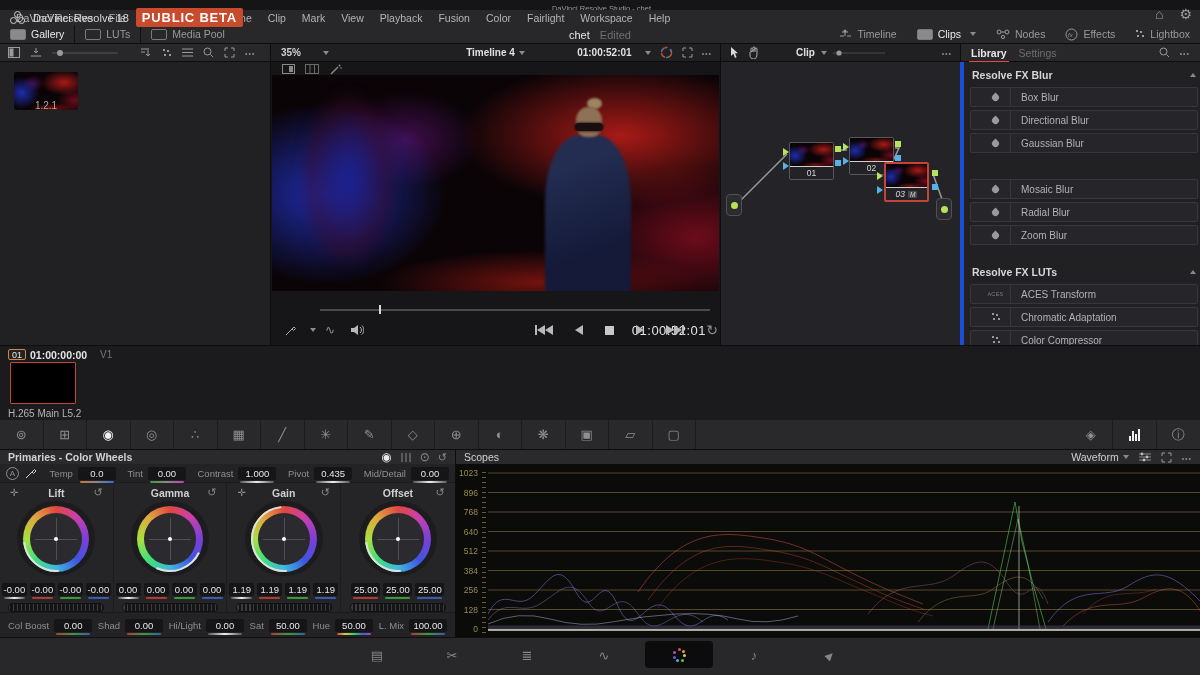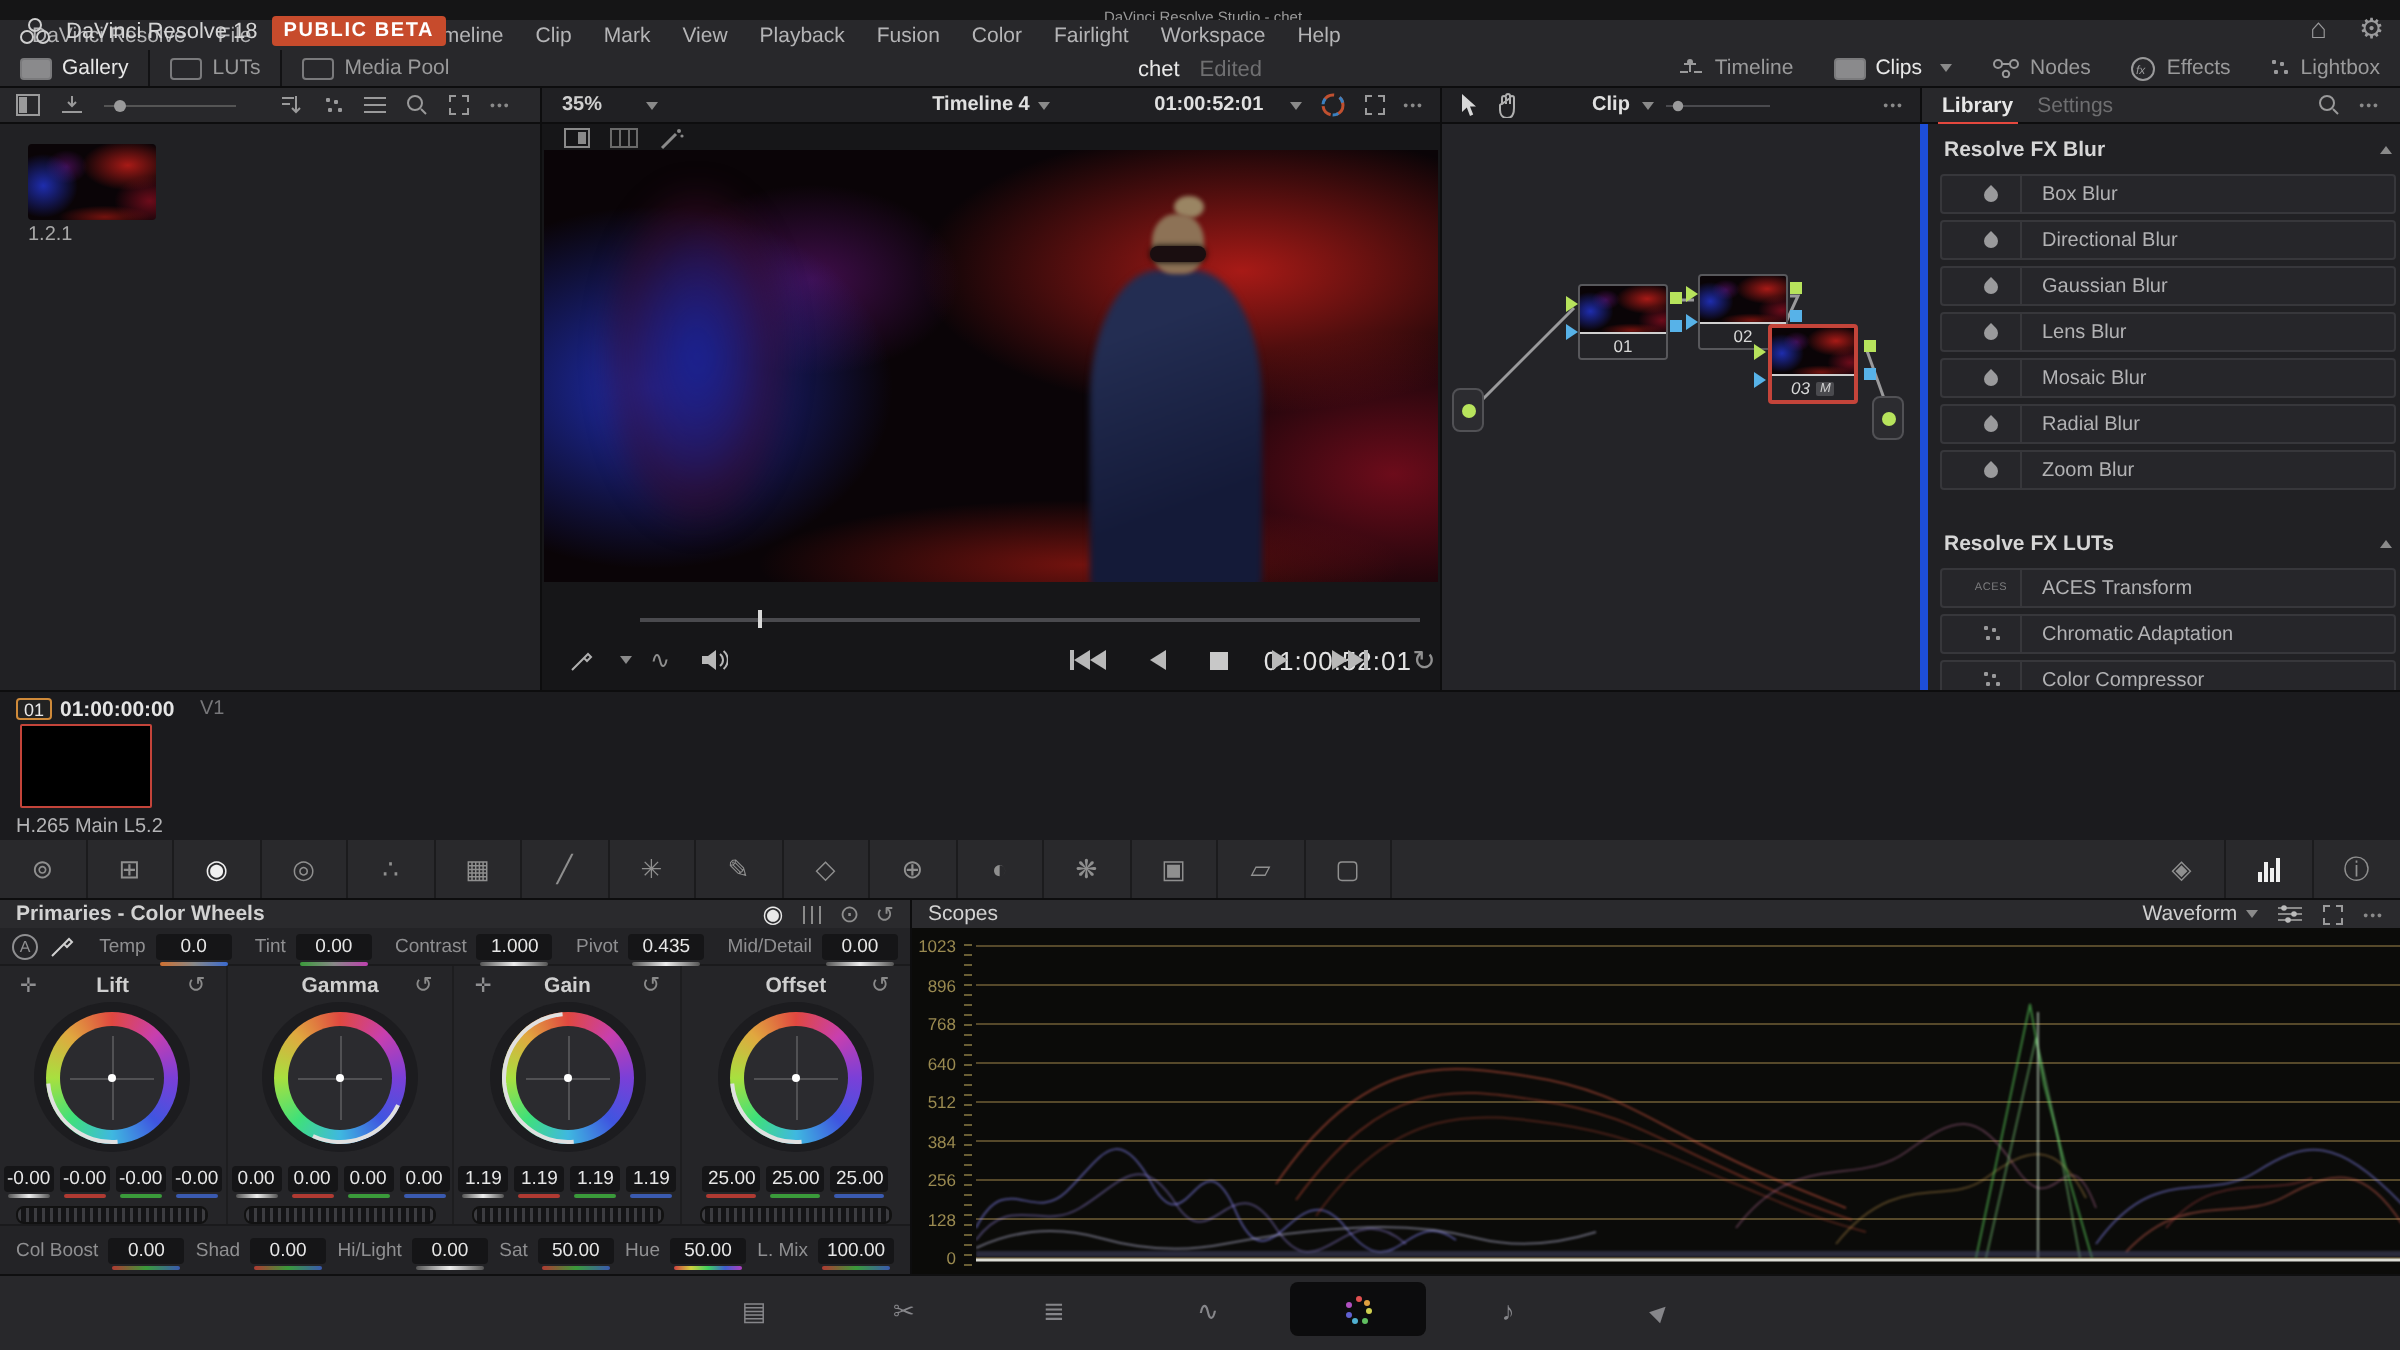--- a/index.html
+++ b/index.html
@@ -46,21 +46,21 @@
   
   #gallery-body { left:0; top:62px; width:270px; height:283px; background:#212124; }
   .scene { background:
       radial-gradient(ellipse 60% 55% at 78% 28%, rgba(195,30,25,.85), rgba(120,10,10,0) 60%),
       radial-gradient(ellipse 50% 60% at 95% 75%, rgba(150,15,35,.7), rgba(0,0,0,0) 55%),
       radial-gradient(ellipse 45% 70% at 12% 55%, rgba(35,55,215,.8), rgba(0,0,20,0) 60%),
       radial-gradient(ellipse 30% 40% at 30% 30%, rgba(130,25,160,.45), rgba(0,0,0,0) 55%),
       radial-gradient(ellipse 60% 25% at 60% 96%, rgba(200,30,20,.55), rgba(0,0,0,0) 60%),
       #0a0407; }
   #gal-thumb { left:14px; top:72px; width:64px; height:38px; border-radius:2px; }
-  #gal-thumb-label { left:14px; top:112px; width:64px; color:#a8a8a8; }
+  #gal-thumb-label { left:14px; top:100px; width:64px; text-align:center; color:#a8a8a8; }
 
   
   #viewer-body { left:270px; top:62px; width:450px; height:283px; background:#161618; border-left:1px solid #0d0d0e;}
   #viewer-subtools { left:282px; top:64px; display:flex; gap:10px;}
   #video { left:272px; top:75px; width:447px; height:216px; overflow:hidden;}
   .fig-head { position:absolute; left:68%; top:15%; width:26px; height:30px; background:#8d7256; border-radius:45% 45% 40% 40%; filter:blur(1px);}
   .fig-bun { position:absolute; left:70.5%; top:10.5%; width:15px; height:11px; background:#9a8563; border-radius:50%; filter:blur(1px);}
   .fig-glasses { position:absolute; left:67.8%; top:22%; width:28px; height:8px; background:#1a0e10; border-radius:4px; box-shadow:0 0 3px #000;}
   .fig-torso { position:absolute; left:61%; top:28%; width:86px; height:75%; background:linear-gradient(160deg,#232d52 20%, #141a38 70%); border-radius:40% 40% 8px 8px; filter:blur(1.5px);}
   .fig-fg { position:absolute; left:4%; top:8%; width:130px; height:100%; background:radial-gradient(ellipse 50% 55% at 45% 40%, rgba(25,35,150,.9), rgba(60,10,40,.5) 60%, rgba(0,0,0,0) 75%); filter:blur(6px);}
@@ -171,21 +171,21 @@
 
   
   #statusbar { left:0; top:637px; width:1200px; height:38px; background:#28282b; border-top:1px solid #0f0f10; }
   #sb-left { position:absolute; left:10px; top:8px; display:flex; align-items:center; gap:7px;}
   .logo-dots { position:relative; width:16px; height:14px;}
   .logo-dots i { position:absolute; width:7px; height:7px; border:1.5px solid #cfcfcf; border-radius:50%;}
   .logo-dots i:nth-child(1){left:4px;top:0;}
   .logo-dots i:nth-child(2){left:0;top:6px;}
   .logo-dots i:nth-child(3){left:8px;top:6px;}
   #sb-app { font-size:11px; color:#d6d6d6;}
-  #sb-badge { background:#c74b2c; color:#fff; font-size:10px; font-weight:bold; letter-spacing:.8px; padding:2px 6px; border-radius:2px;}
+  #sb-badge { background:#c74b2c; color:#fff; font-size:13px; font-weight:bold; letter-spacing:.8px; padding:2px 6px; border-radius:2px;}
   .page-ico { position:absolute; top:643px; width:30px; height:24px; display:flex; align-items:center; justify-content:center;}
   .page-ico .glyph { font-size:13px; color:#86868a;}
   #page-color { left:645px; top:641px; width:68px; height:27px; background:#0c0c0d; border-radius:4px; display:flex; align-items:center; justify-content:center;}
   .cwheel-dots { position:relative; width:14px; height:14px;}
   .cwheel-dots i { position:absolute; width:3px; height:3px; border-radius:50%;}
   .cwheel-dots i:nth-child(1){left:5.5px;top:0;background:#e05050;}
   .cwheel-dots i:nth-child(2){left:10px;top:2px;background:#e0a040;}
   .cwheel-dots i:nth-child(3){left:11px;top:6.5px;background:#d0d050;}
   .cwheel-dots i:nth-child(4){left:9px;top:11px;background:#60c060;}
   .cwheel-dots i:nth-child(5){left:4px;top:11.5px;background:#50b0d0;}
@@ -489,26 +489,20 @@
     <span class="lib-ico">
         <i class="drop"></i>
       </span>
       <span>Directional Blur</span>
   </div>
   <div class="lib-item" style="top:71px;">
     <span class="lib-ico">
         <i class="drop"></i>
       </span>
       <span>Gaussian Blur</span>
-  </div>
-  <div class="lib-item" style="top:94px;">
-    <span class="lib-ico">
-        <i class="drop"></i>
-      </span>
-      <span>Lens Blur</span>
   </div>
   <div class="lib-item" style="top:117px;">
     <span class="lib-ico">
         <i class="drop"></i>
       </span>
       <span>Mosaic Blur</span>
   </div>
   <div class="lib-item" style="top:140px;">
     <span class="lib-ico">
         <i class="drop"></i>

